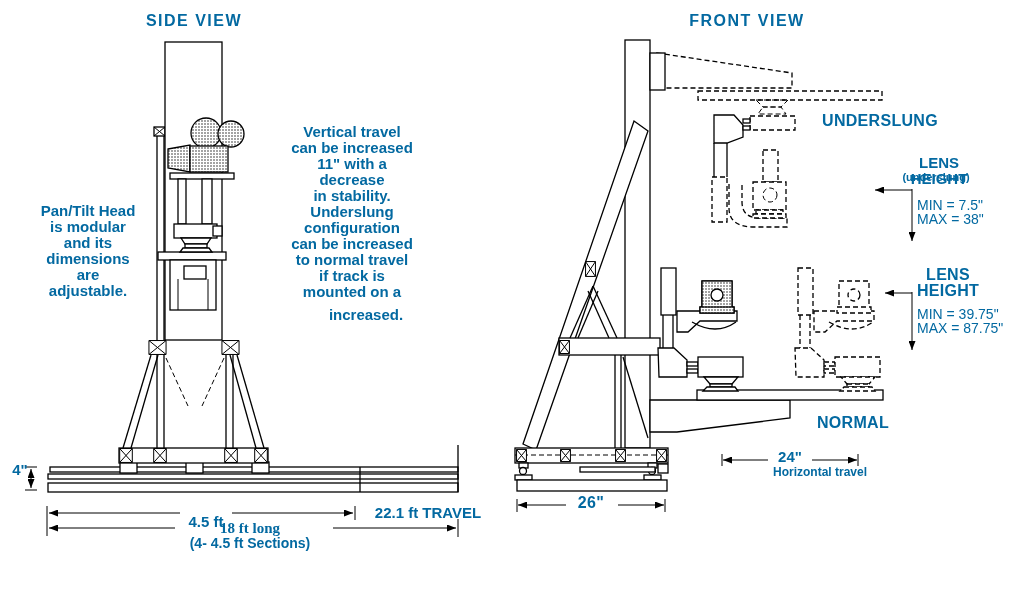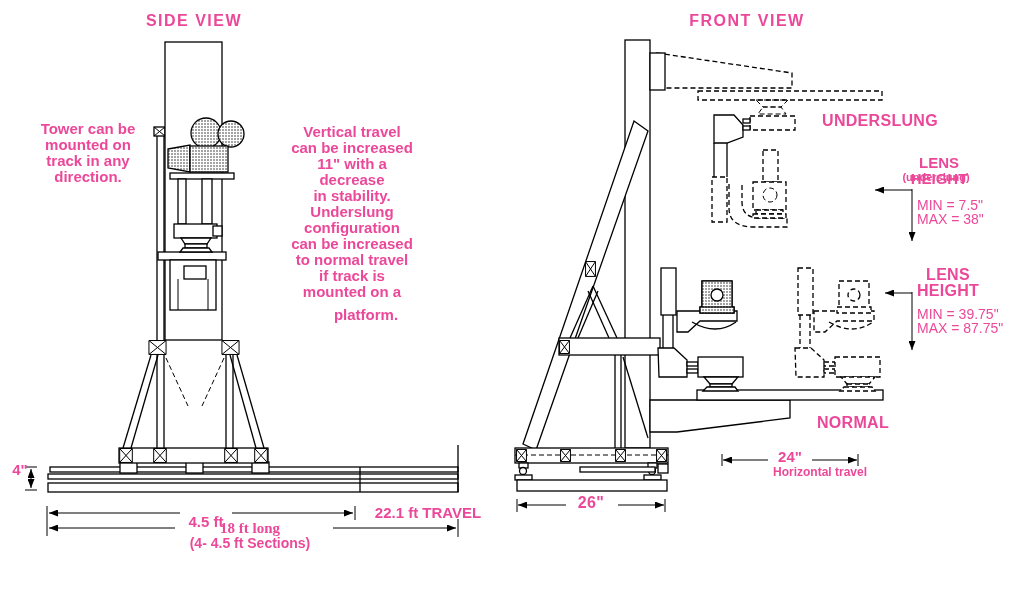--- a/index.html
+++ b/index.html
@@ -1,17 +1,17 @@
 <!DOCTYPE html>
 <html><head>
 <meta charset="utf-8">
 <style>
   html,body{margin:0;padding:0;background:#fff;}
   .canvas{position:relative;width:1024px;height:600px;background:#fff;overflow:hidden;
-          font-family:"Liberation Sans","DejaVu Sans",sans-serif;color:#ec4899;}
+          font-family:"Liberation Sans","DejaVu Sans",sans-serif;color:#0369a1;}
   .canvas svg{position:absolute;left:0;top:0;}
   .lbl{position:absolute;font-weight:bold;font-size:15px;line-height:16px;
        white-space:pre-line;text-align:center;transform:translateX(-50%);}
   .la{transform:none;text-align:left;}
   .t16{font-size:16px;letter-spacing:1.5px;}
   .fs16{font-size:16px;letter-spacing:0.3px;}
   .fs11{font-size:11px;line-height:12px;}
   .fs12{font-size:12px;line-height:13px;}
   .fs14{font-size:14px;}
   .reg{font-weight:normal;font-size:14px;line-height:15px;}
@@ -217,36 +217,38 @@
         <line class="lt" x1="665" y1="499" x2="665" y2="512"></line>
         <line class="lt" x1="566" y1="505" x2="518" y2="505" marker-end="url(#arw)"></line>
         <line class="lt" x1="618" y1="505" x2="664" y2="505" marker-end="url(#arw)"></line>
       </g>
     </g>
   </svg>
 
   <div class="lbl t16" style="left:194px;top:13px;">SIDE VIEW</div>
   <div class="lbl t16" style="left:747px;top:13px;">FRONT VIEW</div>
 
-  <div class="lbl" style="left:88px;top:121px;">Tower can be
-mounted on
-track in any
-direction.</div>
+  <div class="lbl" style="left:88px;top:203px;">Pan/Tilt Head
+is modular
+and its
+dimensions
+are
+adjustable.</div>
   <div class="lbl" style="left:352px;top:124px;">Vertical travel
 can be increased
 11" with a
 decrease
 in stability.
 Underslung
 configuration
 can be increased
 to normal travel
 if track is
 mounted on a</div>
-  <div class="lbl" style="left:366px;top:307px;">platform.</div>
+  <div class="lbl" style="left:366px;top:307px;">increased.</div>
 
   <div class="lbl" style="left:20px;top:462px;">4"</div>
   <div class="lbl" style="left:206px;top:514px;text-align:right;">4.5 ft</div>
   <div class="lbl" style="left:428px;top:505px;">22.1 ft TRAVEL</div>
   <div class="lbl" style="left:250px;top:520px;font-family:Liberation Serif, serif;">18 ft long</div>
   <div class="lbl fs14" style="left:250px;top:535px;">(4- 4.5 ft Sections)</div>
 
   <div class="lbl fs16" style="left:880px;top:113px;">UNDERSLUNG</div>
   <div class="lbl" style="left:939px;top:155px;">LENS HEIGHT</div>
   <div class="lbl fs11" style="left:936px;top:171px;">(underslung)</div>

